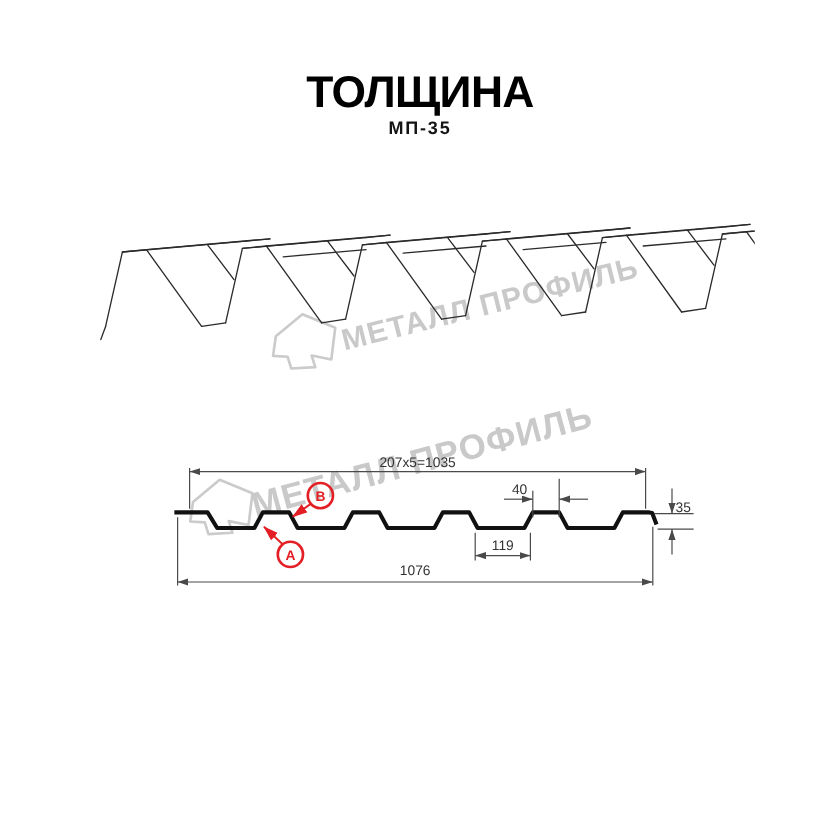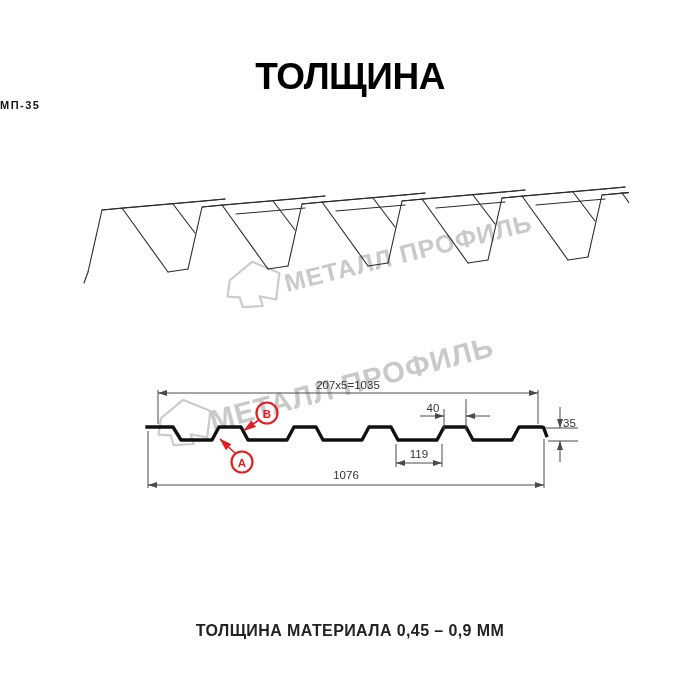--- a/index.html
+++ b/index.html
@@ -1,21 +1,21 @@
 <!DOCTYPE html>
 <html><head>
 <meta charset="utf-8">
 <style>
   html,body{margin:0;padding:0;background:#fff;}
   #stage{position:relative;width:700px;height:700px;background:#fff;overflow:hidden;
          font-family:"Liberation Sans",sans-serif;}
   .page-title{position:absolute;top:56px;left:0;width:700px;text-align:center;
       font-size:37px;font-weight:800;letter-spacing:-.5px;color:#000;}
-  .model-subtitle{position:absolute;top:99px;left:0;width:700px;
-      font-size:11px;font-weight:700;letter-spacing:1.5px;color:#141414;}
+  .model-subtitle{position:absolute;top:99px;left:0;width:700px;text-align:center;
+      font-size:15px;font-weight:700;letter-spacing:1.5px;color:#141414;}
   .thickness-note{position:absolute;top:622px;left:0;width:700px;text-align:center;
       font-size:16px;font-weight:600;letter-spacing:.4px;color:#222;}
   svg{position:absolute;left:0;top:0;}
   #ribs path{fill:none;stroke:#2b2b2b;stroke-width:1.1;stroke-linejoin:round;stroke-linecap:round;}
   .wm-logo{fill:none;stroke:#cbcbcb;stroke-width:2.2;stroke-linejoin:round;}
   .wm-text{fill:#c9c9c9;font-weight:700;letter-spacing:1px;}
   .section-line{fill:none;stroke:#111;stroke-width:3.4;stroke-linejoin:round;stroke-linecap:square;}
   .dim{stroke:#4a4a4a;stroke-width:1;fill:none;}
   .dim-text{fill:#333;font-size:11.5px;}
   .red-ln{stroke:#e31e24;stroke-width:1.6;fill:none;}
@@ -148,14 +148,13 @@
       <text class="red-text" x="267" y="417.5">В</text>
     </g>
 
     <g>
       <circle class="red-circ" cx="242" cy="462" r="10.5"></circle>
       <line class="red-ln" x1="235.5" y1="453.5" x2="220" y2="439" marker-end="url(#arrRed)"></line>
       <text class="red-text" x="242" y="466.5">А</text>
     </g>
   </svg>
 
-  <div class="thickness-note">ТОЛЩИНА МАТЕРИАЛА 0,45 – 0,9 ММ</div>
 </div>
 
 </body></html>

